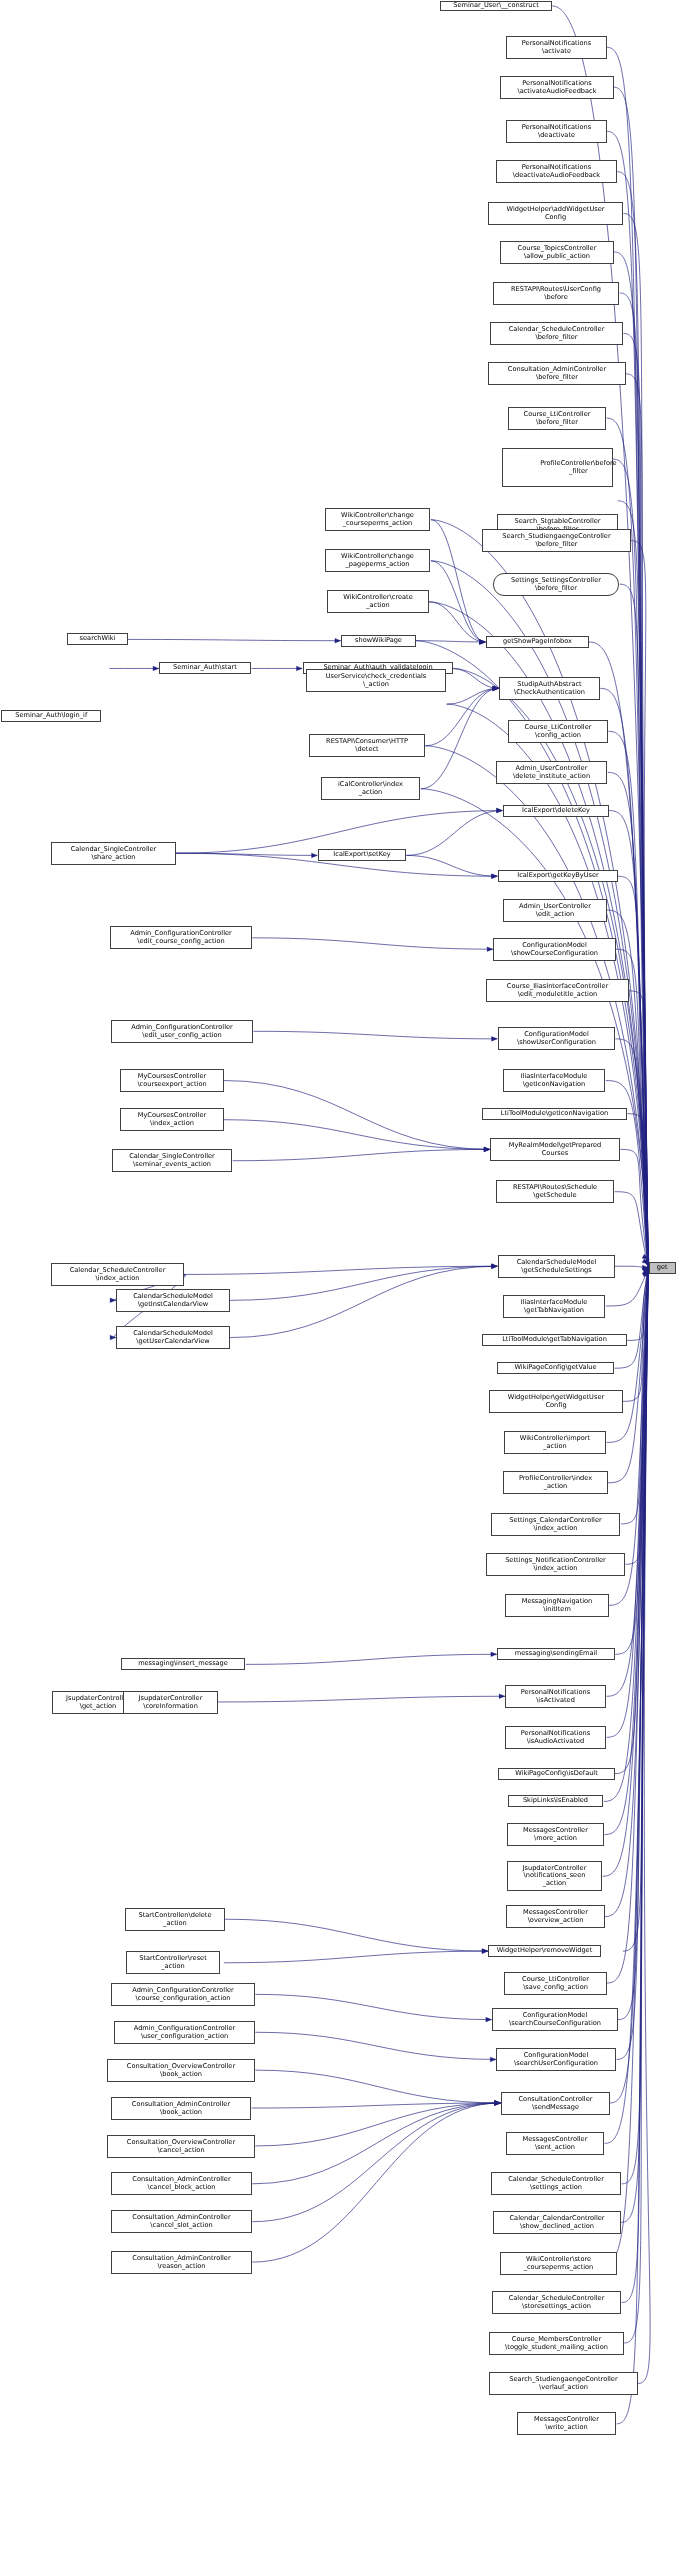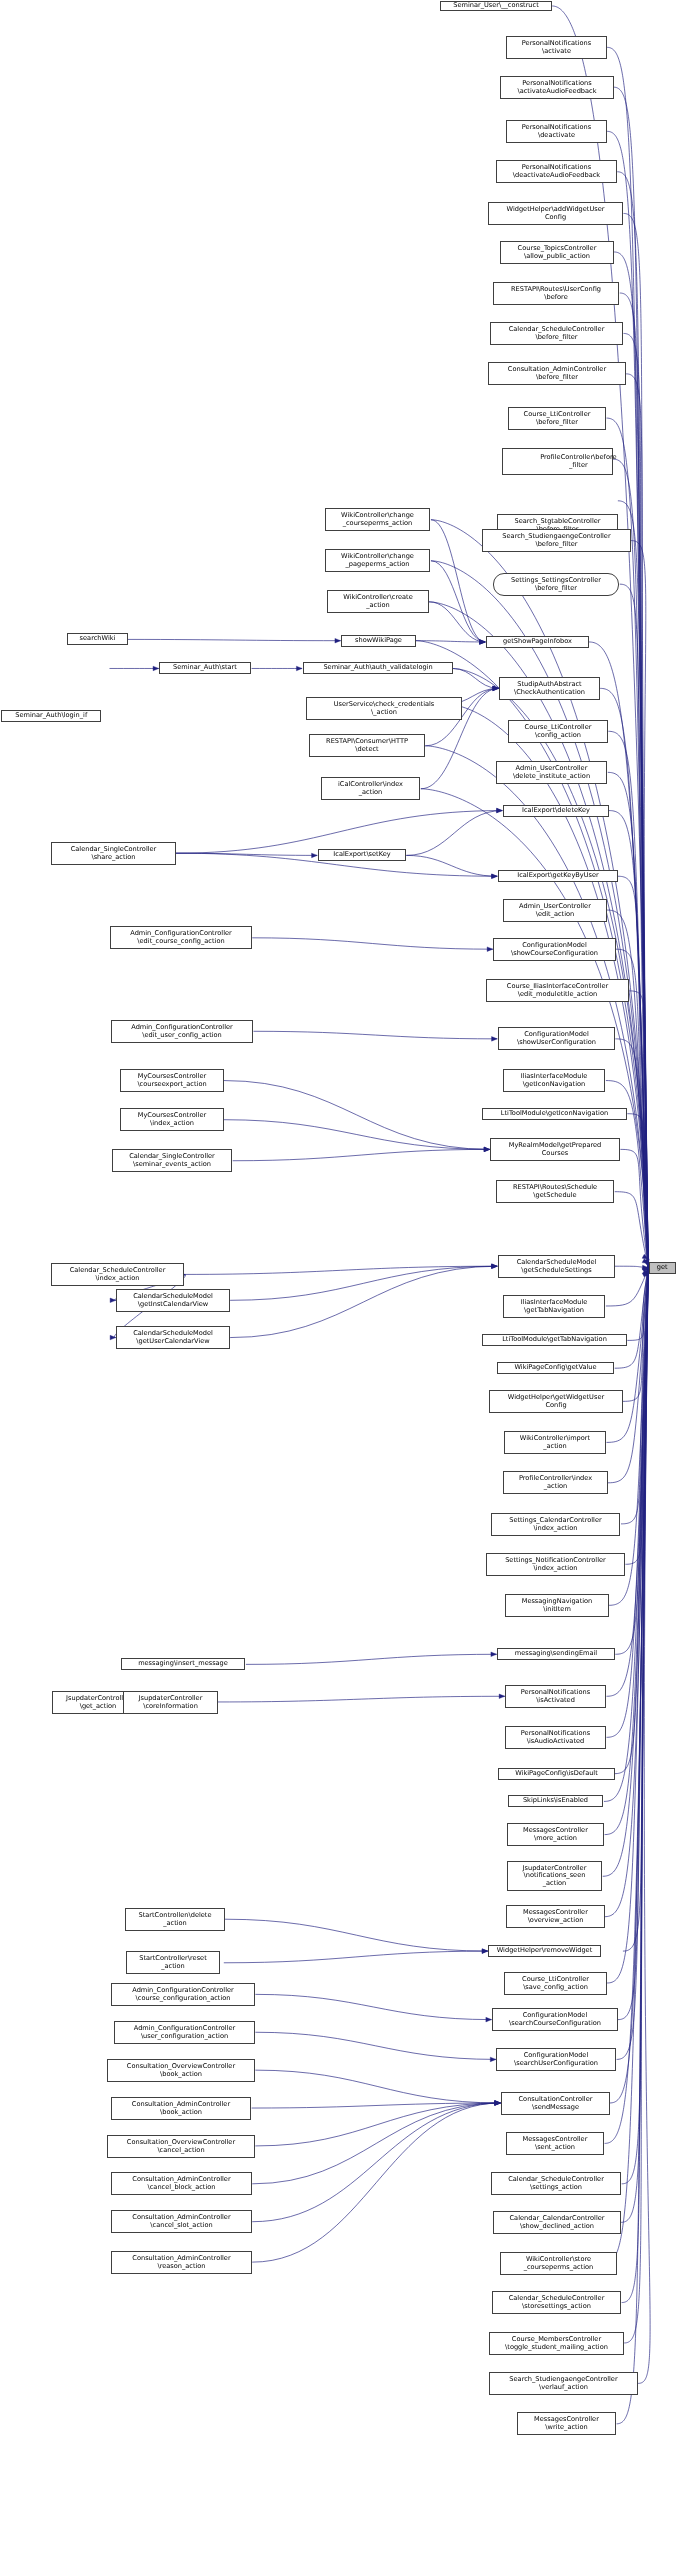--- a/index.html
+++ b/index.html
@@ -190,21 +190,21 @@
       <div class="node" style="left: 500px; top: 241px; width: 114px; height: 23px;">Course_TopicsController
 \allow_public_action</div>
       <div class="node" style="left: 493px; top: 282px; width: 126px; height: 23px;">RESTAPI\Routes\UserConfig
 \before</div>
       <div class="node" style="left: 490px; top: 322px; width: 133px; height: 23px;">Calendar_ScheduleController
 \before_filter</div>
       <div class="node" style="left: 488px; top: 362px; width: 138px; height: 23px;">Consultation_AdminController
 \before_filter</div>
       <div class="node" style="left: 508px; top: 407px; width: 98px; height: 23px;">Course_LtiController
 \before_filter</div>
-      <div class="node" style="left: 502px; top: 448px; width: 111px; height: 27px; padding-left: 43px;">ProfileController\before
+      <div class="node" style="left: 502px; top: 448px; width: 111px; height: 39px; padding-left: 43px;">ProfileController\before
 _filter</div>
       <div class="node" style="left: 497px; top: 514px; width: 121px; height: 23px;">Search_StgtableController
 \before_filter</div>
       <div class="node" style="left: 482px; top: 529px; width: 149px; height: 23px;">Search_StudiengaengeController
 \before_filter</div>
       <div class="node" style="left: 493px; top: 573px; width: 126px; height: 23px; border-radius: 11px;">Settings_SettingsController
 \before_filter</div>
       <div class="node" style="left: 325px; top: 508px; width: 105px; height: 23px;">WikiController\change
 _courseperms_action</div>
       <div class="node" style="left: 325px; top: 549px; width: 105px; height: 23px;">WikiController\change
@@ -212,21 +212,21 @@
       <div class="node" style="left: 327px; top: 590px; width: 102px; height: 23px;">WikiController\create
 _action</div>
       <div class="node" style="left: 341px; top: 635px; width: 75px; height: 12px;">showWikiPage</div>
       <div class="node" style="left: 486px; top: 636px; width: 103px; height: 12px;">getShowPageInfobox</div>
       <div class="node" style="left: 1.3px; top: 662px; width: 100px; height: 12px; margin-top: 48px;">Seminar_Auth\login_if</div>
       <div class="node" style="left: 159px; top: 662px; width: 92px; height: 12px;">Seminar_Auth\start</div>
       <div class="node" style="left: 67px; top: 633px; width: 61px; height: 12px;">searchWiki</div>
       <div class="node" style="left: 303px; top: 662px; width: 150px; height: 12px;">Seminar_Auth\auth_validatelogin</div>
       <div class="node" style="left: 499px; top: 677px; width: 101px; height: 23px;">StudipAuthAbstract
 \CheckAuthentication</div>
-      <div class="node" style="left: 306px; top: 697px; width: 156px; height: 23px;">UserService\check_credentials
+      <div class="node" style="left: 306px; top: 669px; width: 140px; height: 23px;">UserService\check_credentials
 \_action</div>
       <div class="node" style="left: 508px; top: 720px; width: 100px; height: 23px;">Course_LtiController
 \config_action</div>
       <div class="node" style="left: 309px; top: 734px; width: 116px; height: 23px;">RESTAPI\Consumer\HTTP
 \detect</div>
       <div class="node" style="left: 496px; top: 761px; width: 111px; height: 23px;">Admin_UserController
 \delete_institute_action</div>
       <div class="node" style="left: 321px; top: 777px; width: 99px; height: 23px;">iCalController\index
 _action</div>
       <div class="node" style="left: 503px; top: 805px; width: 106px; height: 12px;">IcalExport\deleteKey</div>

